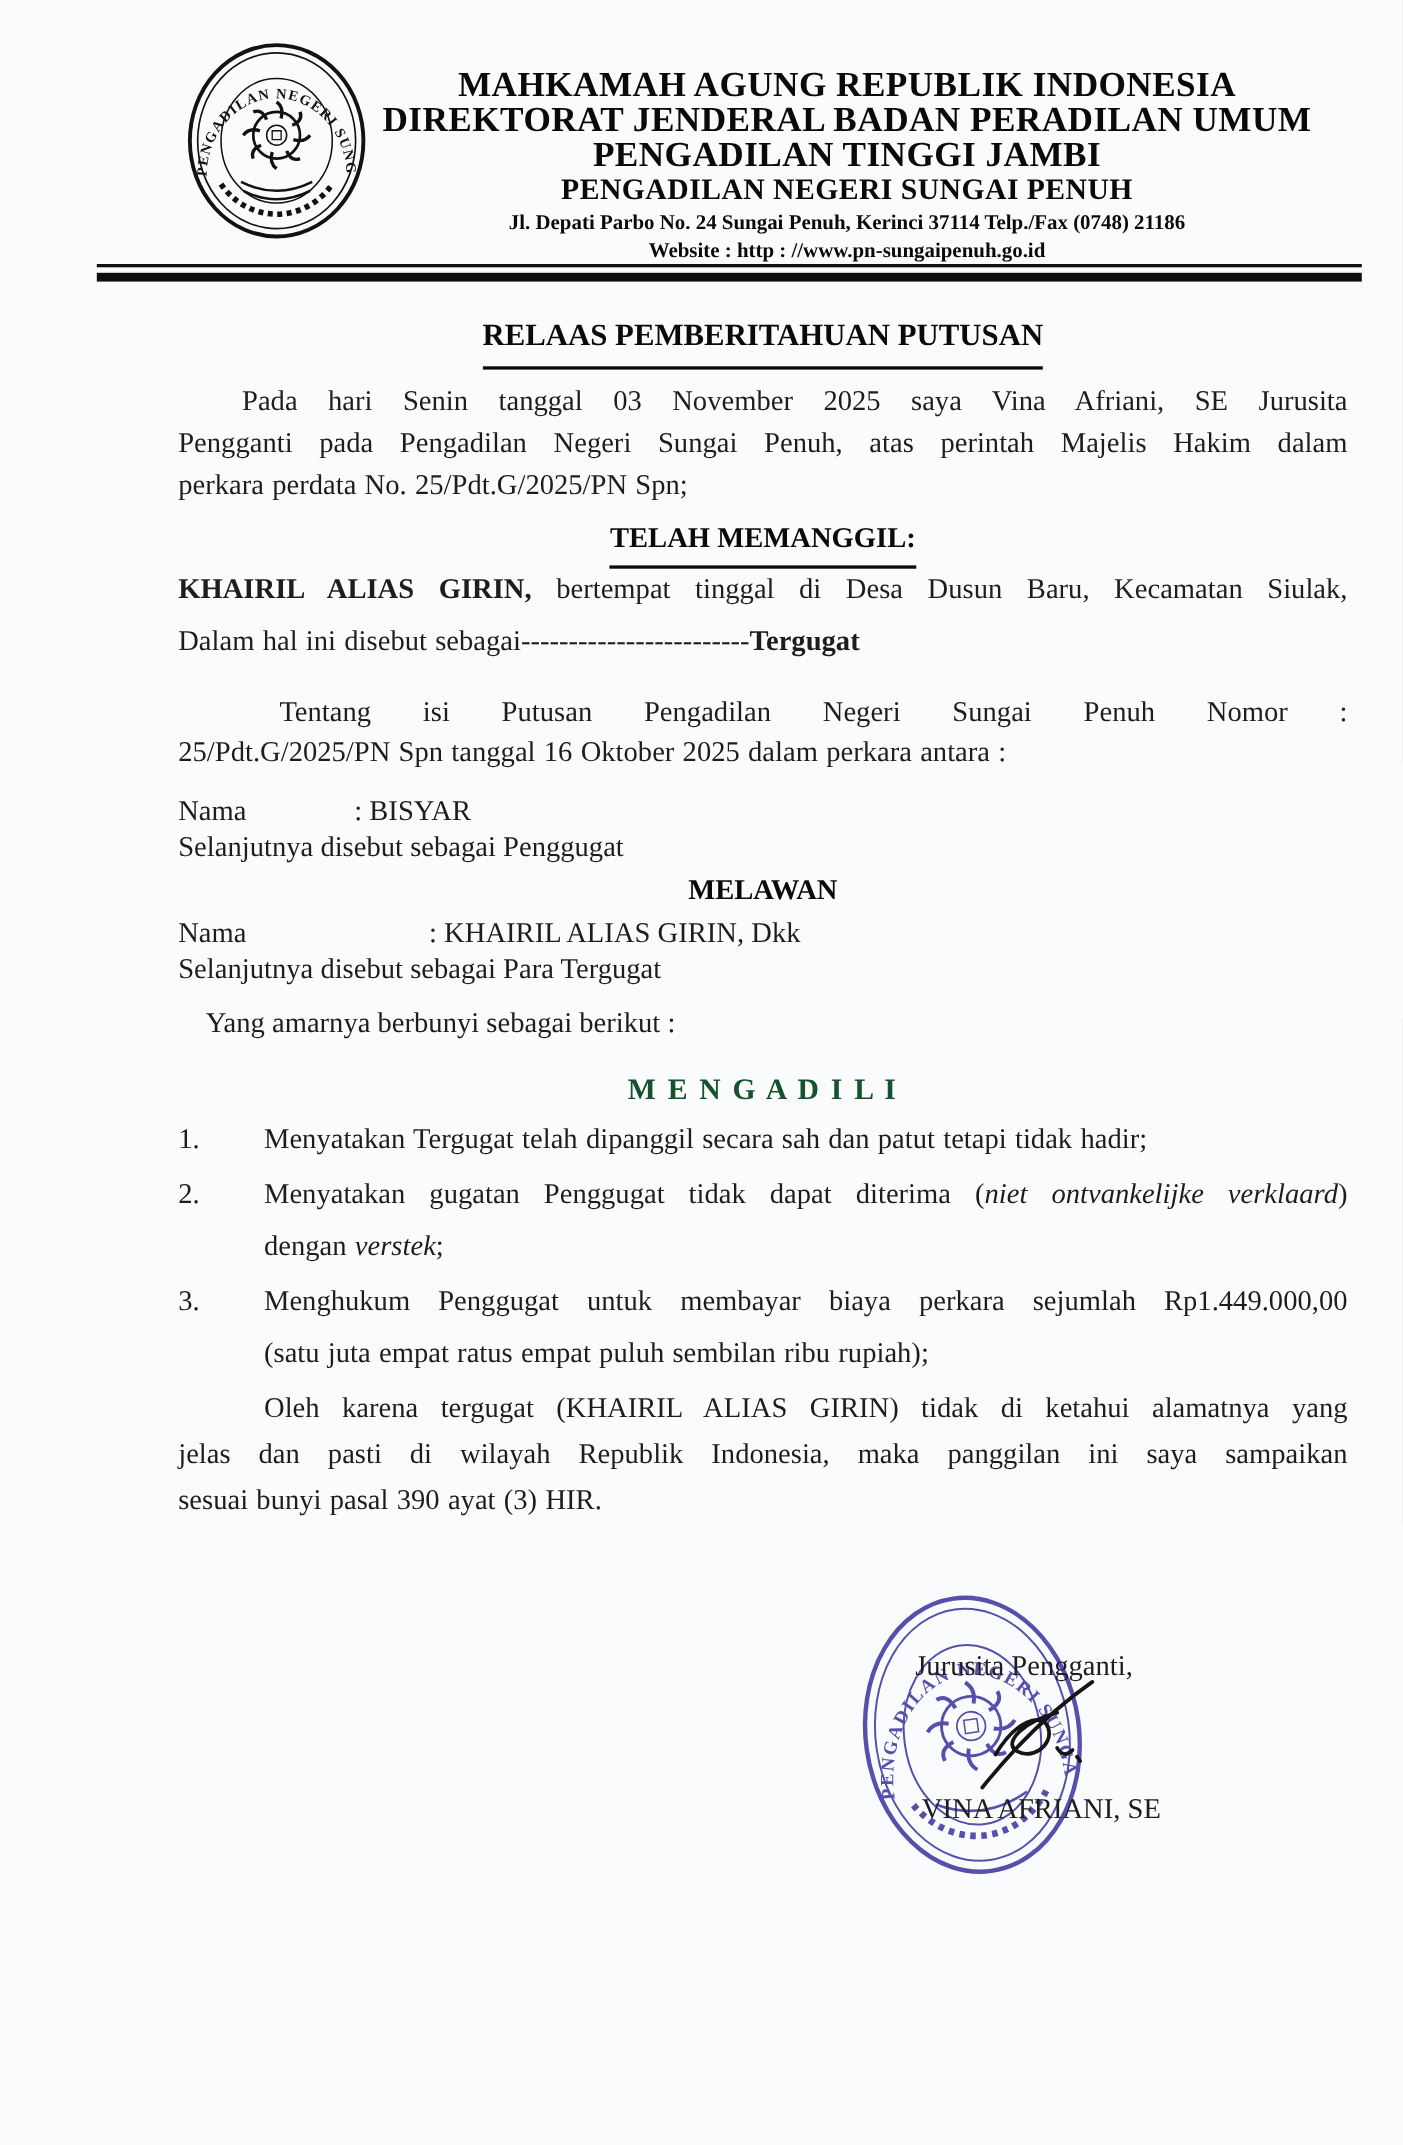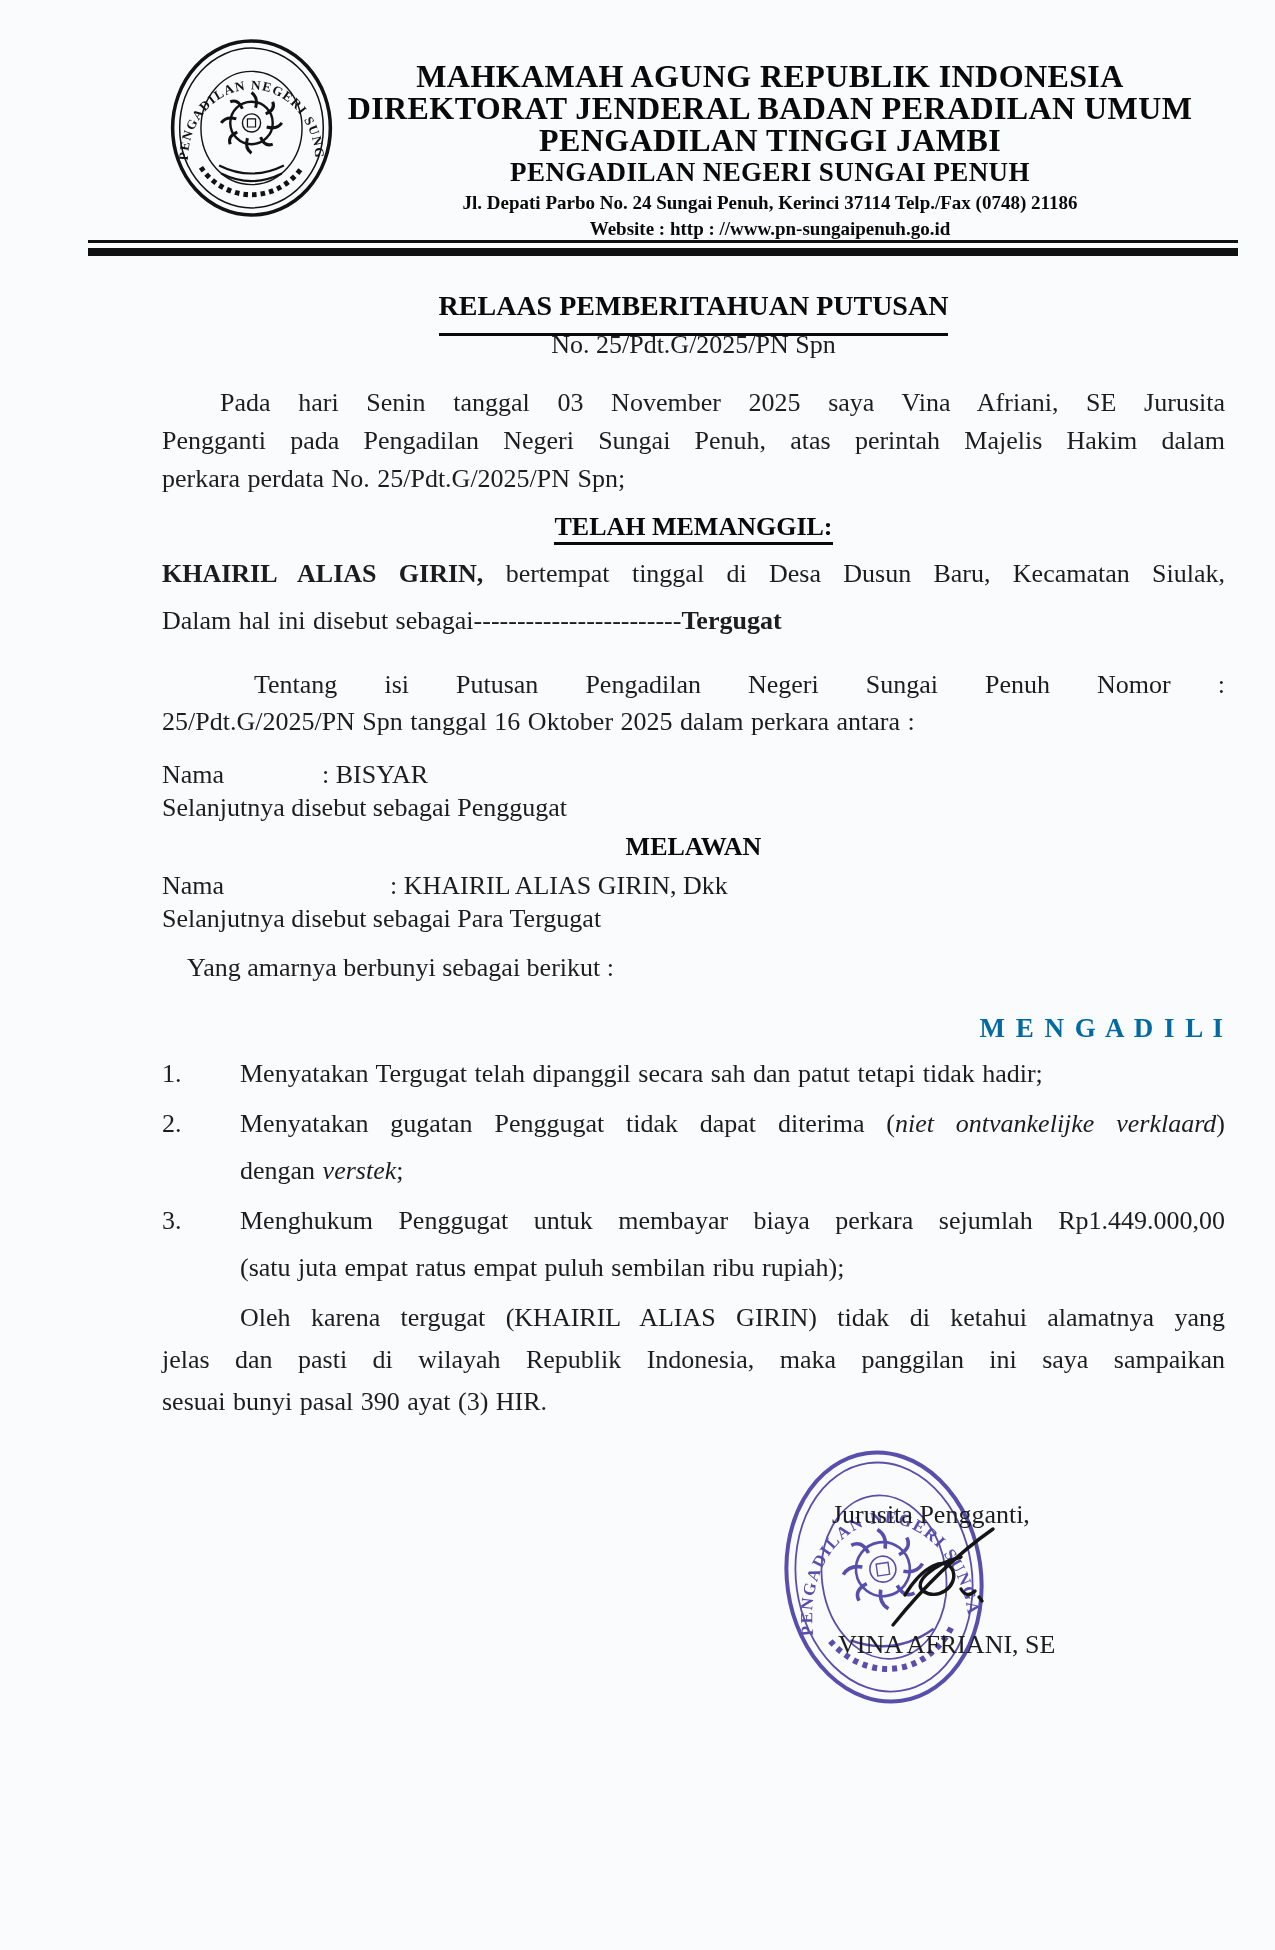--- a/index.html
+++ b/index.html
@@ -30,31 +30,31 @@
   .case-no{font-size:26px;margin-top:8px;}
   .para{line-height:38px;margin-top:24px;}
   .rl{text-align:justify;word-spacing:1px;}
   .rl-j{text-align-last:justify;}
   .b{font-weight:bold;}
   .i{font-style:italic;}
   .indent1 .rl:first-child{text-indent:58px;}
   .indent2 .rl:first-child{text-indent:92px;}
   .indent3 .rl:first-child{text-indent:78px;}
   .sec-head{font-weight:bold;font-size:26px;margin-top:14px;color:#0a0a0a;}
-  .sec-head span{border-bottom:3px solid #0a0a0a;padding-bottom:1px;}
+  .sec-head span{border-bottom:3px solid #0a0a0a;padding-bottom:11px;}
   .defendant-block{line-height:47px;margin-top:8px;}
   .defendant-block .rl{text-align:left;}
   .tentang{line-height:37px;margin-top:22px;}
   .party{margin-top:18px;line-height:33px;}
   .party-row .label{display:inline-block;}
   .w160{width:160px;}
   .w228{width:228px;}
   .versus{font-weight:bold;margin-top:6px;line-height:33px;color:#0a0a0a;}
   .amar-intro{margin-left:25px;margin-top:16px;line-height:34px;}
-  .verdict-head{font-weight:bold;font-size:27px;letter-spacing:2px;margin-top:28px;color:#0369a1;text-align:right;}
+  .verdict-head{font-weight:bold;font-size:27px;letter-spacing:2px;margin-top:28px;color:#14532d;}
   .vlist{margin-top:6px;}
   .vitem{position:relative;line-height:47px;margin-top:3px;}
   .vitem .num{position:absolute;left:0;top:0;}
   .vitem .itext{margin-left:78px;}
   .closing{line-height:42px;margin-top:6px;}
   
   .sig-block{position:absolute;left:770px;top:1442px;width:360px;height:300px;}
   .stamp{position:absolute;left:12px;top:5px;transform:rotate(-8deg);opacity:.92;}
   .sig-role{position:absolute;left:62px;top:58px;font-size:26px;white-space:nowrap;}
   .sig-name{position:absolute;left:68px;top:188px;font-size:26px;white-space:nowrap;}
@@ -105,21 +105,20 @@
   <div class="rule">
     <div class="thin"></div>
       <div class="thick"></div>
   </div>
 
   <div class="content">
 
     <div class="center doc-title">
       <span>RELAAS PEMBERITAHUAN PUTUSAN</span>
     </div>
-    <div class="center case-no">No. 25/Pdt.G/2025/PN Spn</div>
 
     <div class="para indent1">
         <div class="rl rl-j"><span>Pada hari Senin tanggal 03 November 2025 saya Vina Afriani, SE Jurusita</span></div>
         <div class="rl rl-j"><span>Pengganti pada Pengadilan Negeri Sungai Penuh, atas perintah Majelis Hakim dalam</span></div>
         <div class="rl"><span>perkara perdata No. 25/Pdt.G/2025/PN Spn;</span></div>
       </div>
 
     <div class="center sec-head">
       <span>TELAH MEMANGGIL:</span>
     </div>

